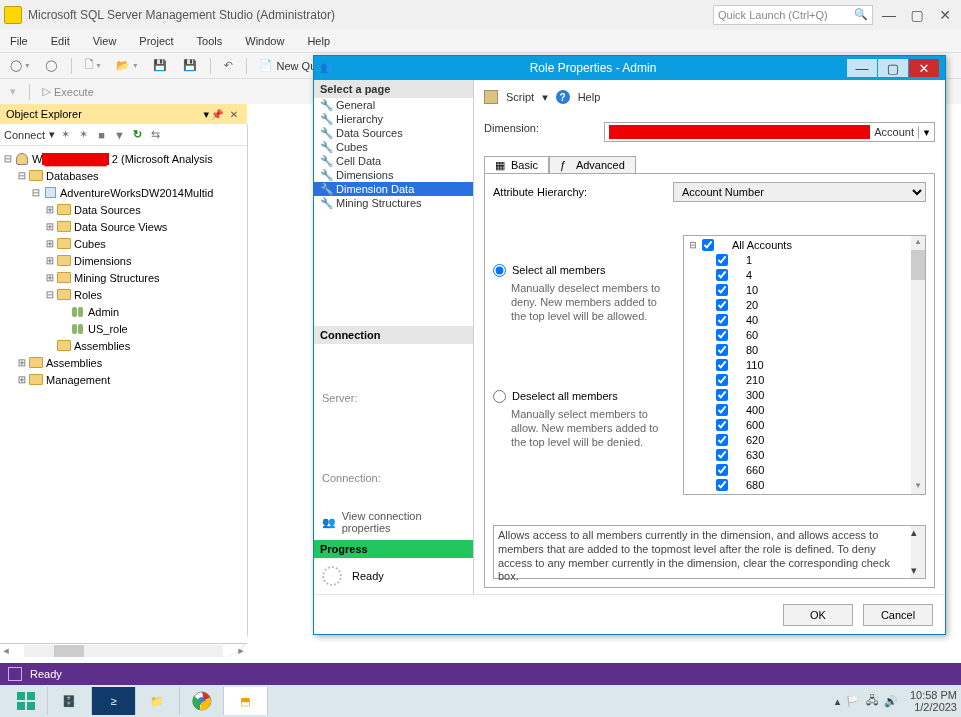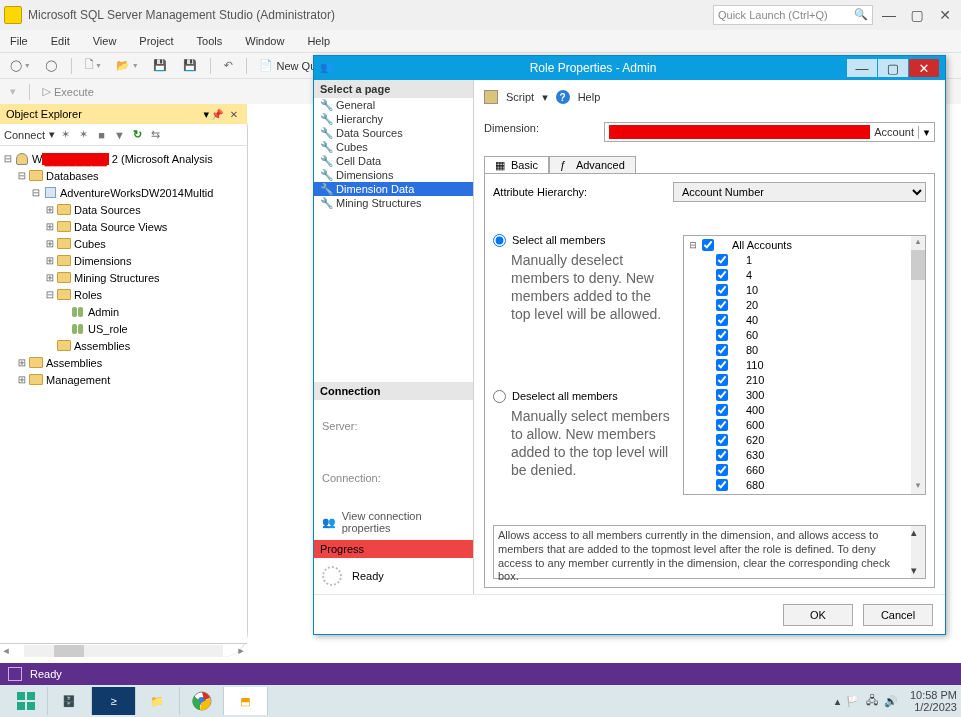--- a/index.html
+++ b/index.html
@@ -61,23 +61,23 @@
 .dlg-title .wb.close { background: #cc2c2c; color: #fff; }
 .dlg-body { flex: 1; display: flex; }
 
 
 .pagelist { width: 160px; background: #fff; border-right: 1px solid #d0d0d0; display: flex; flex-direction: column; }
 .pl-header { background: #e6e6e6; padding: 3px 6px; font-weight: bold; color: #333; }
 .pl-item { display: flex; align-items: center; padding: 1px 6px; gap: 4px; color: #333; }
 .pl-item .wrench { width: 12px; height: 12px; color: #555; }
 .pl-item.sel { background: #2b70e0; color: #fff; }
 .pl-conn-header { background: #e6e6e6; padding: 3px 6px; font-weight: bold; margin-top: auto; }
-.pl-label { padding: 20px 8px; color: #888; }
+.pl-label { padding: 20px 8px; color: #888; margin-top: 28px; }
 .pl-view { display: flex; align-items: center; gap: 6px; padding: 6px 8px; color: #555; }
-.pl-prog-header { background: #ef4444; padding: 3px 6px; font-weight: normal; }
+.pl-prog-header { background: #22c55e; padding: 3px 6px; font-weight: bold; }
 .pl-ready { display: flex; align-items: center; gap: 10px; padding: 8px; }
 .pl-ready .spinner { width: 20px; height: 20px; border: 2px dotted #bbb; border-radius: 50%; }
 
 
 .content { flex: 1; display: flex; flex-direction: column; padding: 6px 10px; }
 .content-top { display: flex; align-items: center; gap: 8px; height: 22px; color: #333; }
 .content-top .scripticon { width: 14px; height: 14px; background: #d9c57a; border: 1px solid #a88; }
 .content-top .helpicon { width: 14px; height: 14px; background: #2a7eda; color: #fff; border-radius: 50%; display: flex; align-items: center; justify-content: center; font-size: 10px; font-weight: bold; }
 .dim-row { display: flex; align-items: flex-start; margin: 14px 0; }
 .dim-row label { width: 120px; color: #333; }
@@ -93,21 +93,21 @@
 
 .panel { border: 1px solid #aaa; flex: 1; padding: 8px; display: flex; flex-direction: column; }
 .attrow { display: flex; align-items: center; margin-bottom: 8px; }
 .attrow label { width: 180px; }
 .attrow select { flex: 1; height: 20px; border: 1px solid #aaa; padding: 0 4px; }
 
 .radio-col { display: flex; gap: 10px; flex: 1; align-items: center; }
 .radio-left { flex: 0 0 180px; }
 .radio-opt { margin-bottom: 16px; }
 .radio-opt .r { display: flex; align-items: center; gap: 6px; margin-bottom: 4px; }
-.radio-opt .hint { color: #666; font-size: 14px; margin-left: 18px; line-height: 1.3; }
+.radio-opt .hint { color: #666; font-size: 11px; margin-left: 18px; line-height: 1.3; }
 
 .mem-box { flex: 1; border: 1px solid #aaa; height: 260px; overflow: hidden; position: relative; }
 .mem-inner { position: absolute; inset: 0 14px 0 0; overflow: hidden; padding: 2px 4px; }
 .mem-row { display: flex; align-items: center; height: 15px; gap: 4px; }
 .mem-row .exp { width: 10px; text-align: center; color: #666; font-size: 9px; }
 .mem-row input[type=checkbox] { width: 12px; height: 12px; }
 .mem-scroll { position: absolute; right: 0; top: 0; bottom: 0; width: 14px; background: #f0f0f0; display: flex; flex-direction: column; }
 .mem-scroll .sbtn { height: 14px; text-align: center; color: #888; font-size: 9px; }
 .mem-scroll .strack { flex: 1; position: relative; }
 .mem-scroll .sthumb { position: absolute; top: 0; width: 100%; height: 30px; background: #ccc; }

